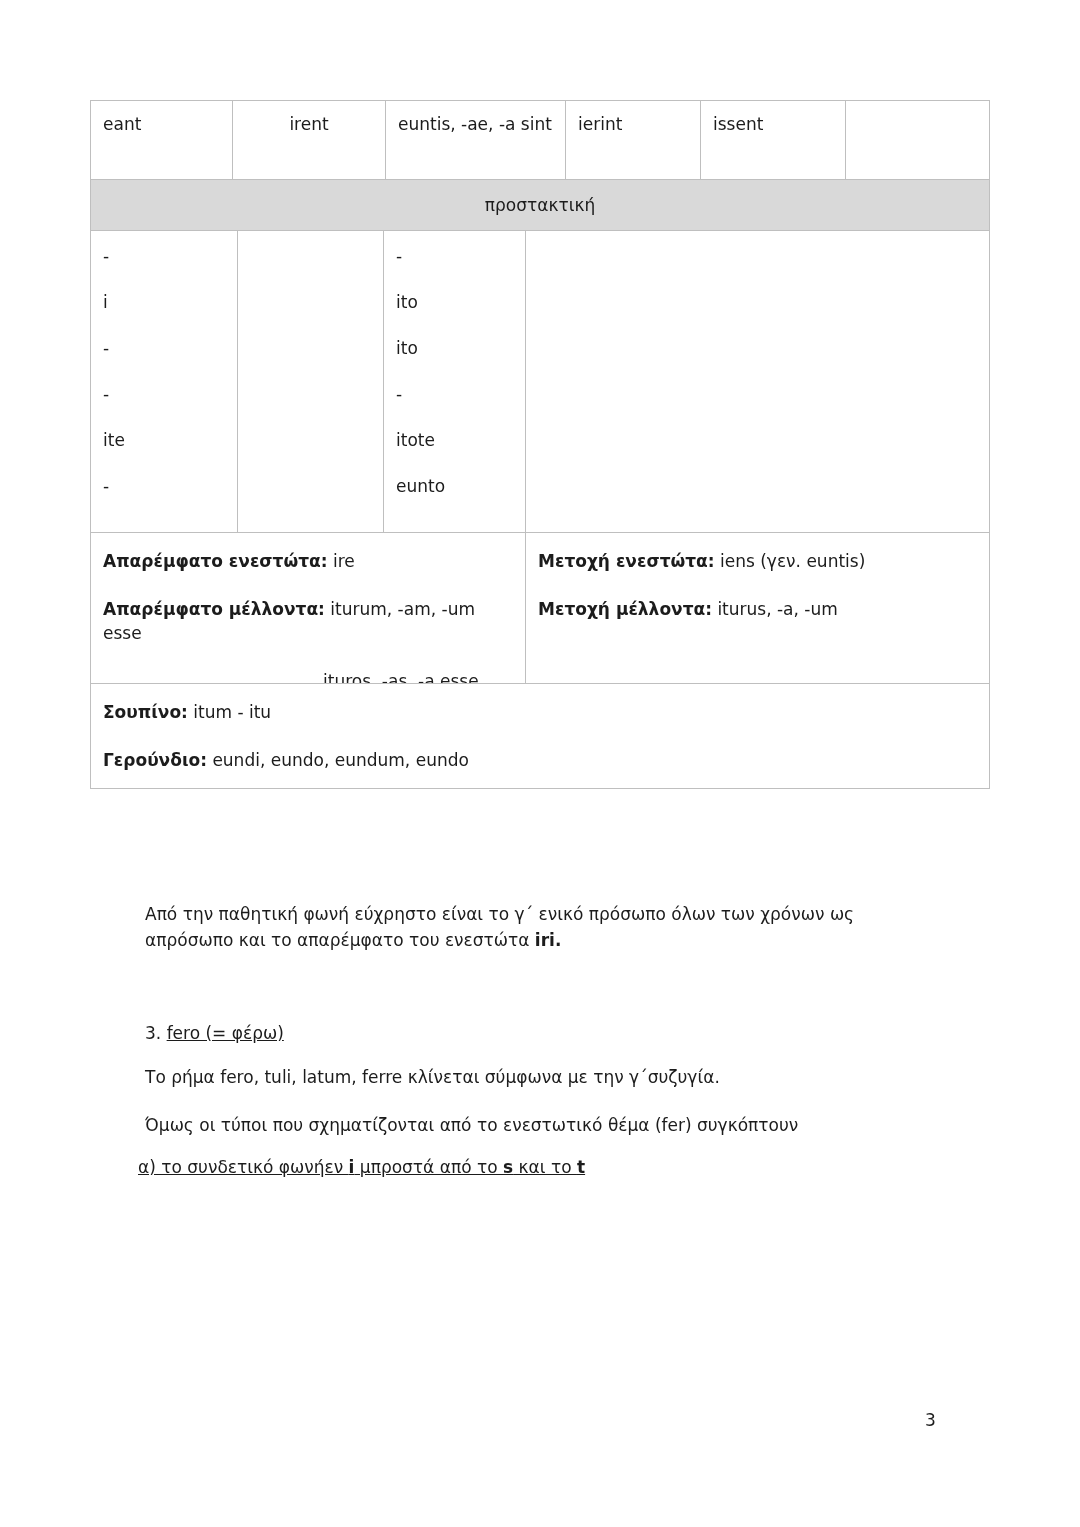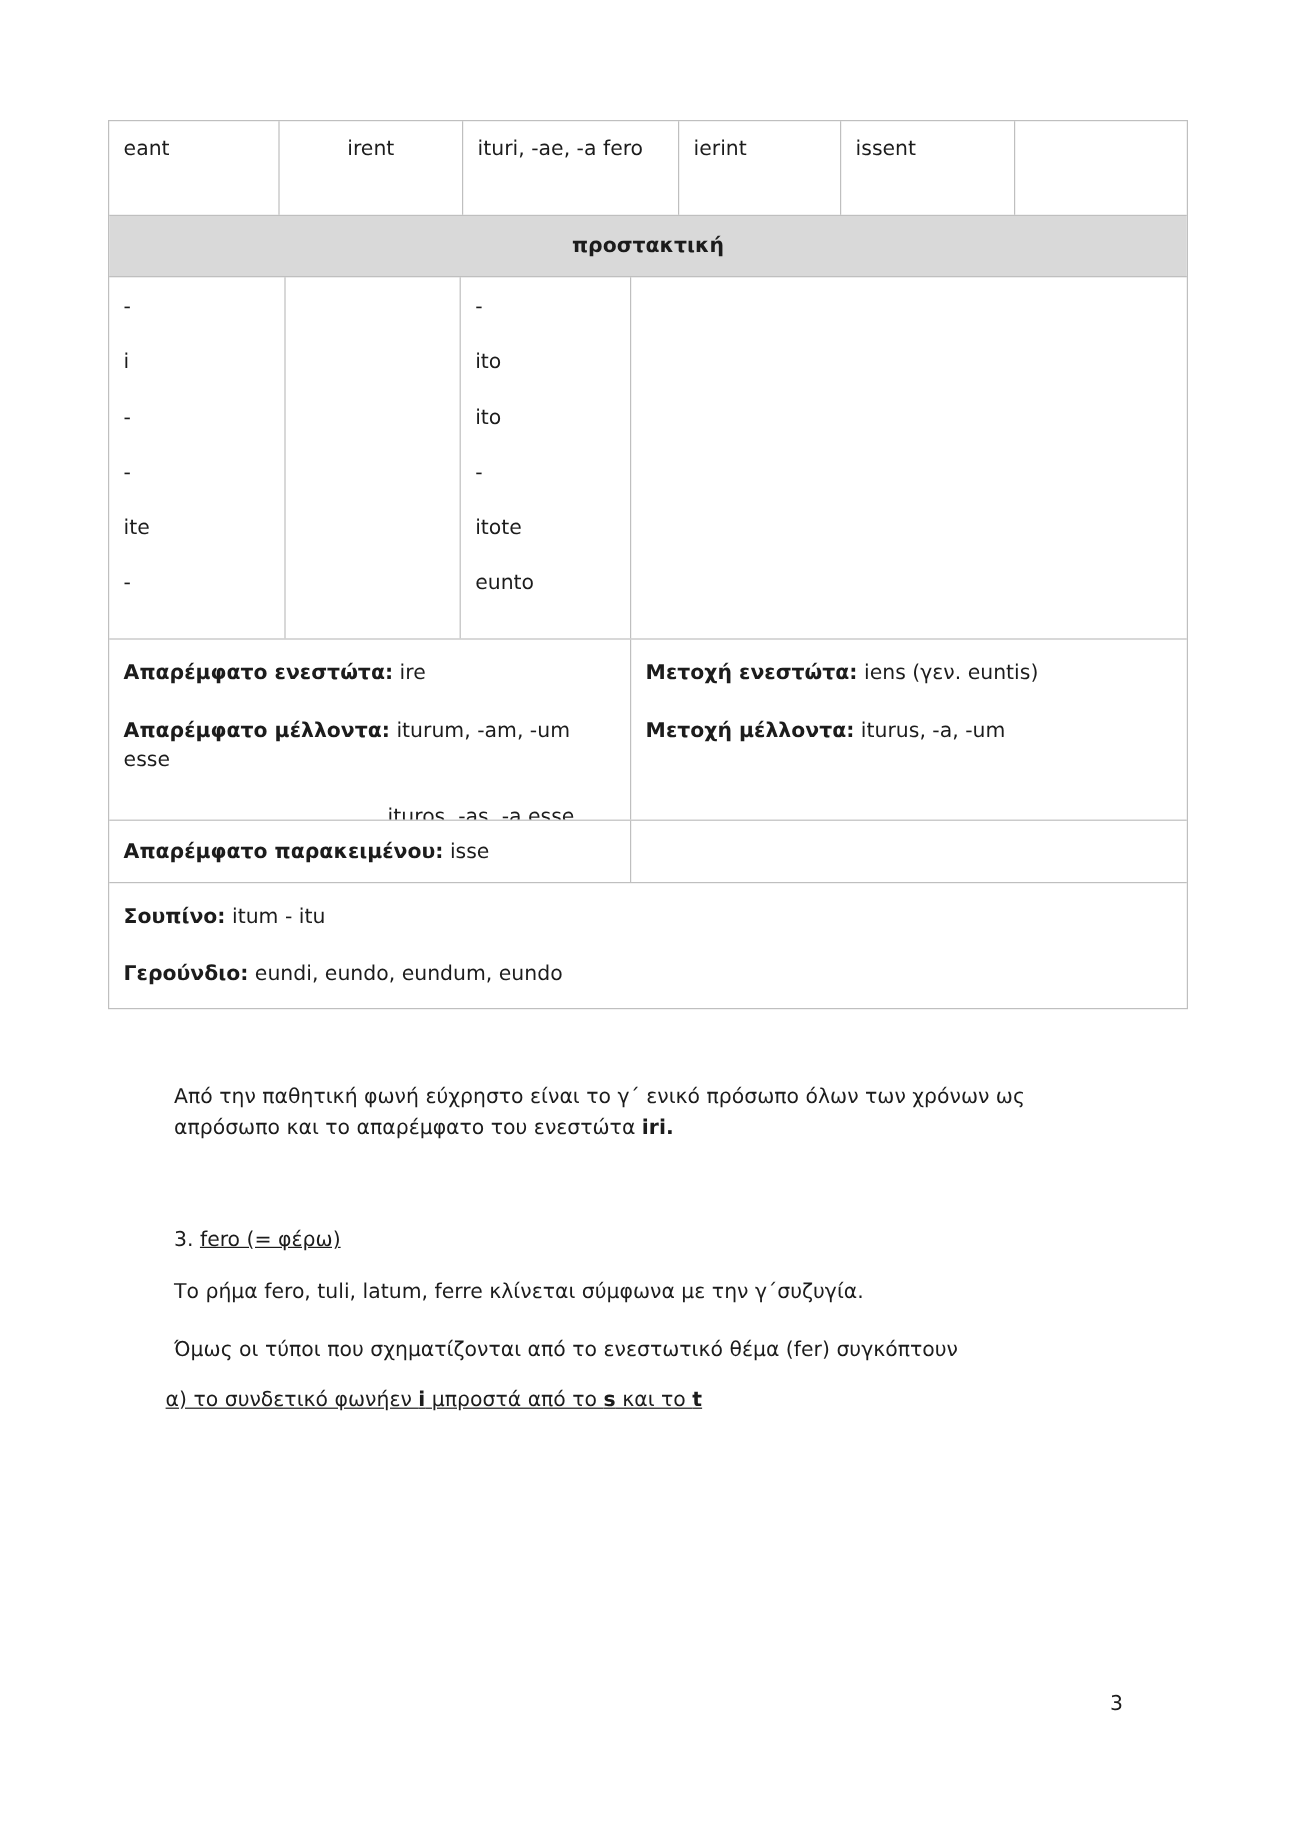--- a/index.html
+++ b/index.html
@@ -49,21 +49,21 @@
   .ca2 { width: 153px; text-align: center; }
   .ca3 { width: 180px; }
   .ca4 { width: 135px; }
   .ca5 { width: 145px; }
   .ca6 { flex: 1; }
 
   .rowB { height: 51px; background: #d9d9d9; }
   .hcell {
     flex: 1;
     text-align: center;
-    font-weight: bold;
+    font-weight: normal;
     line-height: 51px;
   }
 
   .rowC { height: 302px; }
   .cc1 { width: 147px; }
   .cc2 { width: 146px; }
   .cc3 { width: 142px; }
   .cc4 { flex: 1; }
   .rowC .cell { padding-top: 14px; }
   .imp {
@@ -111,21 +111,21 @@
 </head>
 <body>
 
 <div class="page">
 
   <div class="tbl">
 
     <div class="trow rowA">
       <div class="cell ca1">eant</div>
       <div class="cell ca2">irent</div>
-      <div class="cell ca3">ituri, -ae, -a fero</div>
+      <div class="cell ca3">euntis, -ae, -a sint</div>
       <div class="cell ca4">ierint</div>
       <div class="cell ca5">issent</div>
       <div class="cell ca6"></div>
     </div>
 
     <div class="trow rowB">
       <div class="hcell">προστακτική</div>
     </div>
 
     <div class="trow rowC">
@@ -154,26 +154,20 @@
         <p class="tp"><b>Απαρέμφατο ενεστώτα:</b> <span>ire</span></p>
         <p class="tp"><b>Απαρέμφατο μέλλοντα:</b> <span>iturum, -am, -um</span><br><span>esse</span></p>
         <p class="tp indent2"><span>ituros, -as, -a esse</span></p>
       </div>
       <div class="cell cd2">
         <p class="tp"><b>Μετοχή ενεστώτα:</b> <span>iens (γεν. euntis)</span></p>
         <p class="tp"><b>Μετοχή μέλλοντα:</b> <span>iturus, -a, -um</span></p>
       </div>
     </div>
 
-    <div class="trow rowE">
-      <div class="cell cd1">
-        <p class="tp"><b>Απαρέμφατο παρακειμένου:</b> <span>isse</span></p>
-      </div>
-      <div class="cell cd2"></div>
-    </div>
 
     <div class="trow rowF">
       <div class="cell cf1">
         <p class="tp"><b>Σουπίνο:</b> <span>itum - itu</span></p>
         <p class="tp"><b>Γερούνδιο:</b> <span>eundi, eundo, eundum, eundo</span></p>
       </div>
     </div>
 
   </div>
 

